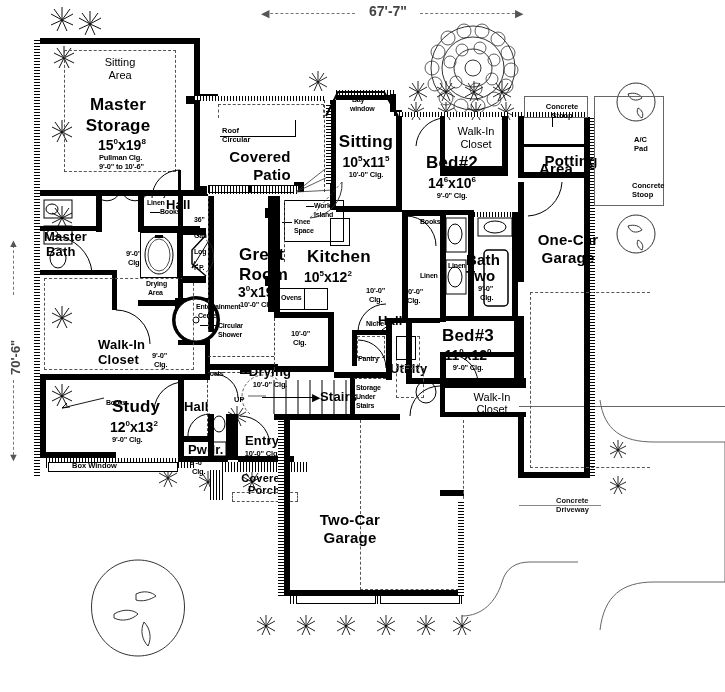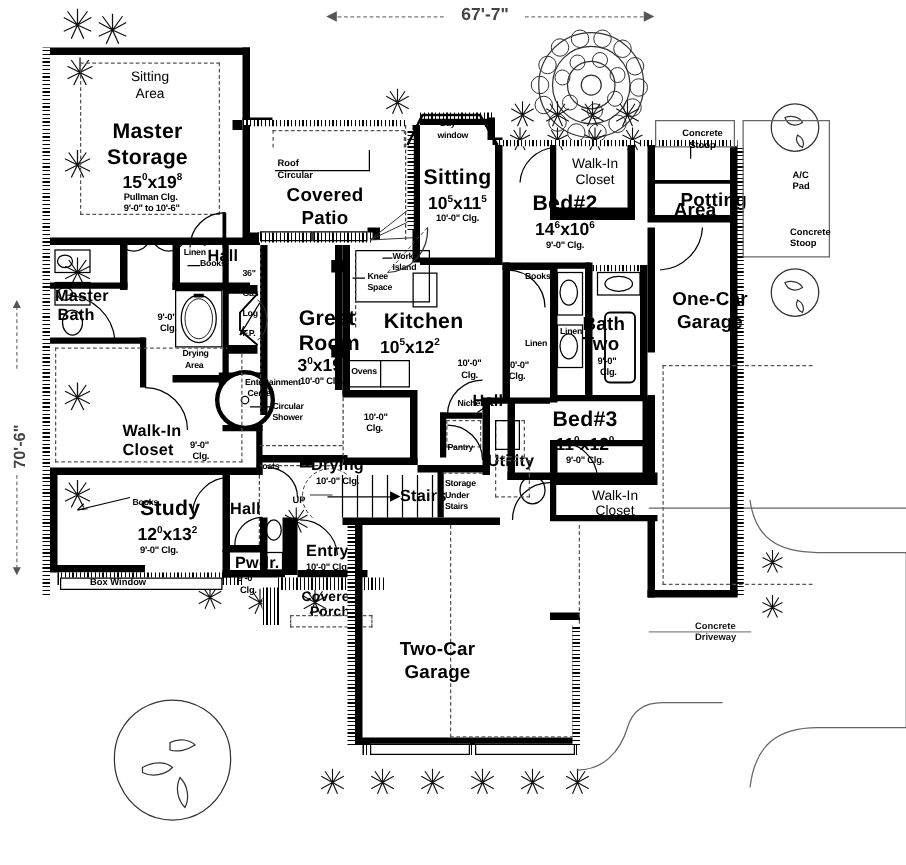--- a/index.html
+++ b/index.html
@@ -276,21 +276,21 @@
   <div class="lbl clg" style="left:99px;top:154px;">Pullman Clg.</div>
   <div class="lbl clg" style="left:99px;top:163px;">9'-0" to 10'-6"</div>
 
   <div class="dashbox" style="left:218px;top:104px;width:106px;height:14px;border-bottom:none;"></div>
   <div class="lbl tiny2" style="left:222px;top:127px;">Roof</div>
   <div class="lbl tiny2" style="left:222px;top:136px;">Circular</div>
   <div class="thin" style="left:220px;top:136px;width:76px;height:1px;"></div>
   <div class="thin" style="left:295px;top:120px;width:1px;height:17px;"></div>
 
   <div class="lbl room-name rn-lg ctr" style="left:260px;top:149px;">Covered</div>
-  <div class="lbl room-name rn-lg ctr" style="left:260px;top:167px;">Patio</div>
+  <div class="lbl room-name rn-lg ctr" style="left:272px;top:167px;">Patio</div>
   <div class="w" style="left:200px;top:186px;width:8px;height:10px;"></div>
   <div class="w" style="left:294px;top:182px;width:10px;height:10px;"></div>
   <div class="hatch" style="left:206px;top:186px;width:92px;height:8px;"></div>
   <div class="wl" style="left:208px;top:185px;width:42px;height:8px;"></div>
   <div class="wl" style="left:250px;top:185px;width:44px;height:8px;"></div>
   <svg class="deco" style="left:294px;top:150px;width:44px;height:48px;" viewBox="0 0 44 48">
     <path d="M2 42 L40 12 M2 42 L40 24 M2 42 L40 40" fill="none" stroke="#333" stroke-width=".8"></path>
   </svg>
   <div class="dashv" style="left:324px;top:100px;height:92px;"></div>
 

